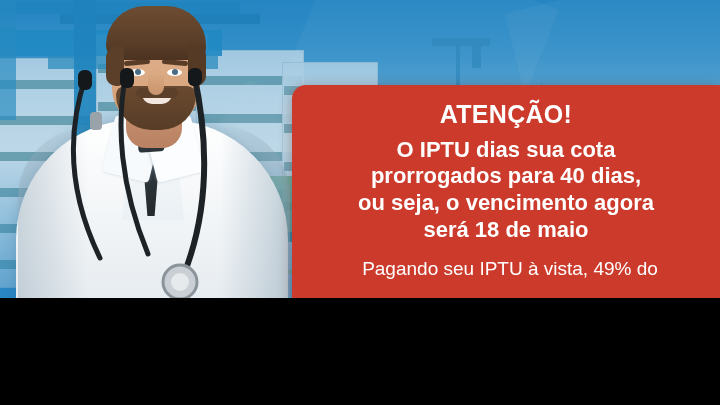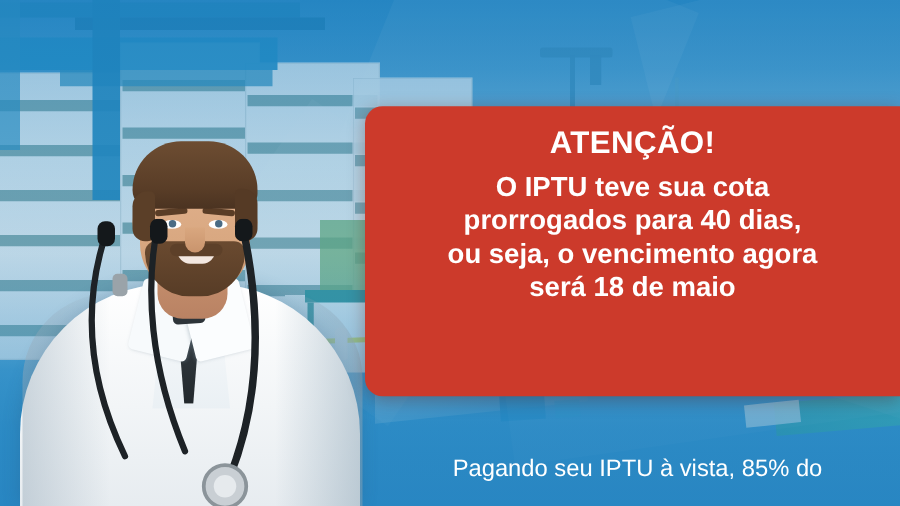--- a/index.html
+++ b/index.html
@@ -3,21 +3,21 @@
 <meta charset="utf-8">
 <style>
   html, body {
     margin: 0;
     padding: 0;
     background: #000;
   }
   #stage {
     position: relative;
     width: 720px;
-    height: 405px;
+    height: 298px;
     overflow: hidden;
     font-family: "Liberation Sans", sans-serif;
     background: #0c4a6e;
   }
 
   
   .bg-layer { position: absolute; inset: 0; }
 
   .sky {
     position: absolute;
@@ -395,24 +395,24 @@
         <rect x="82" y="44" width="12" height="18" rx="4" fill="#9aa3a9"></rect>
         <circle cx="172" cy="214" r="17" fill="#c9cfd4" stroke="#8b949a" stroke-width="3"></circle>
         <circle cx="172" cy="214" r="9" fill="#e6eaed"></circle>
       </svg>
     </div>
   </div>
 
   <div class="red-panel">
     <div class="title">ATENÇÃO!</div>
     <div class="body">
-      <span class="ln">O IPTU teve sua cota</span>
+      <span class="ln">O IPTU dias sua cota</span>
       <span class="ln">prorrogados para 40 dias,</span>
       <span class="ln">ou seja, o vencimento agora</span>
       <span class="ln">será 18 de maio</span>
     </div>
   </div>
 
   <div class="bottom-caption">
-    <div class="cap-text">Pagando seu IPTU à vista, 85% do</div>
+    <div class="cap-text">Pagando seu IPTU à vista, 49% do</div>
   </div>
 
 </div>
 
 </body></html>

